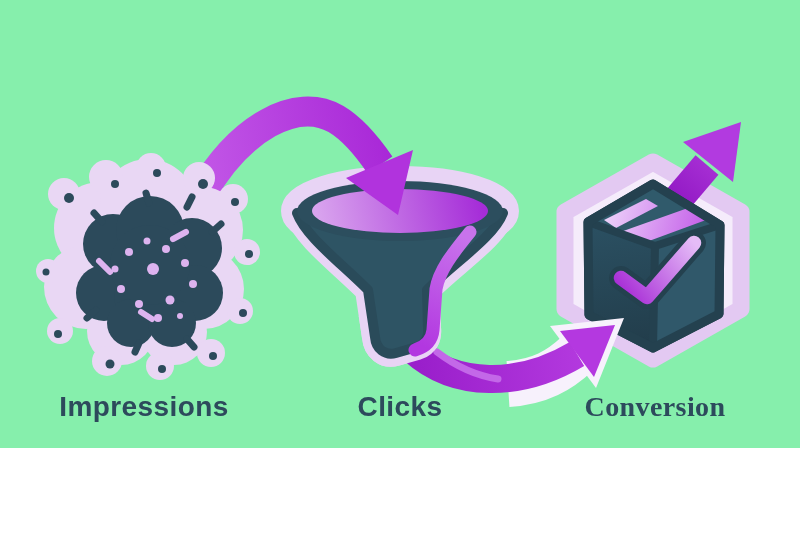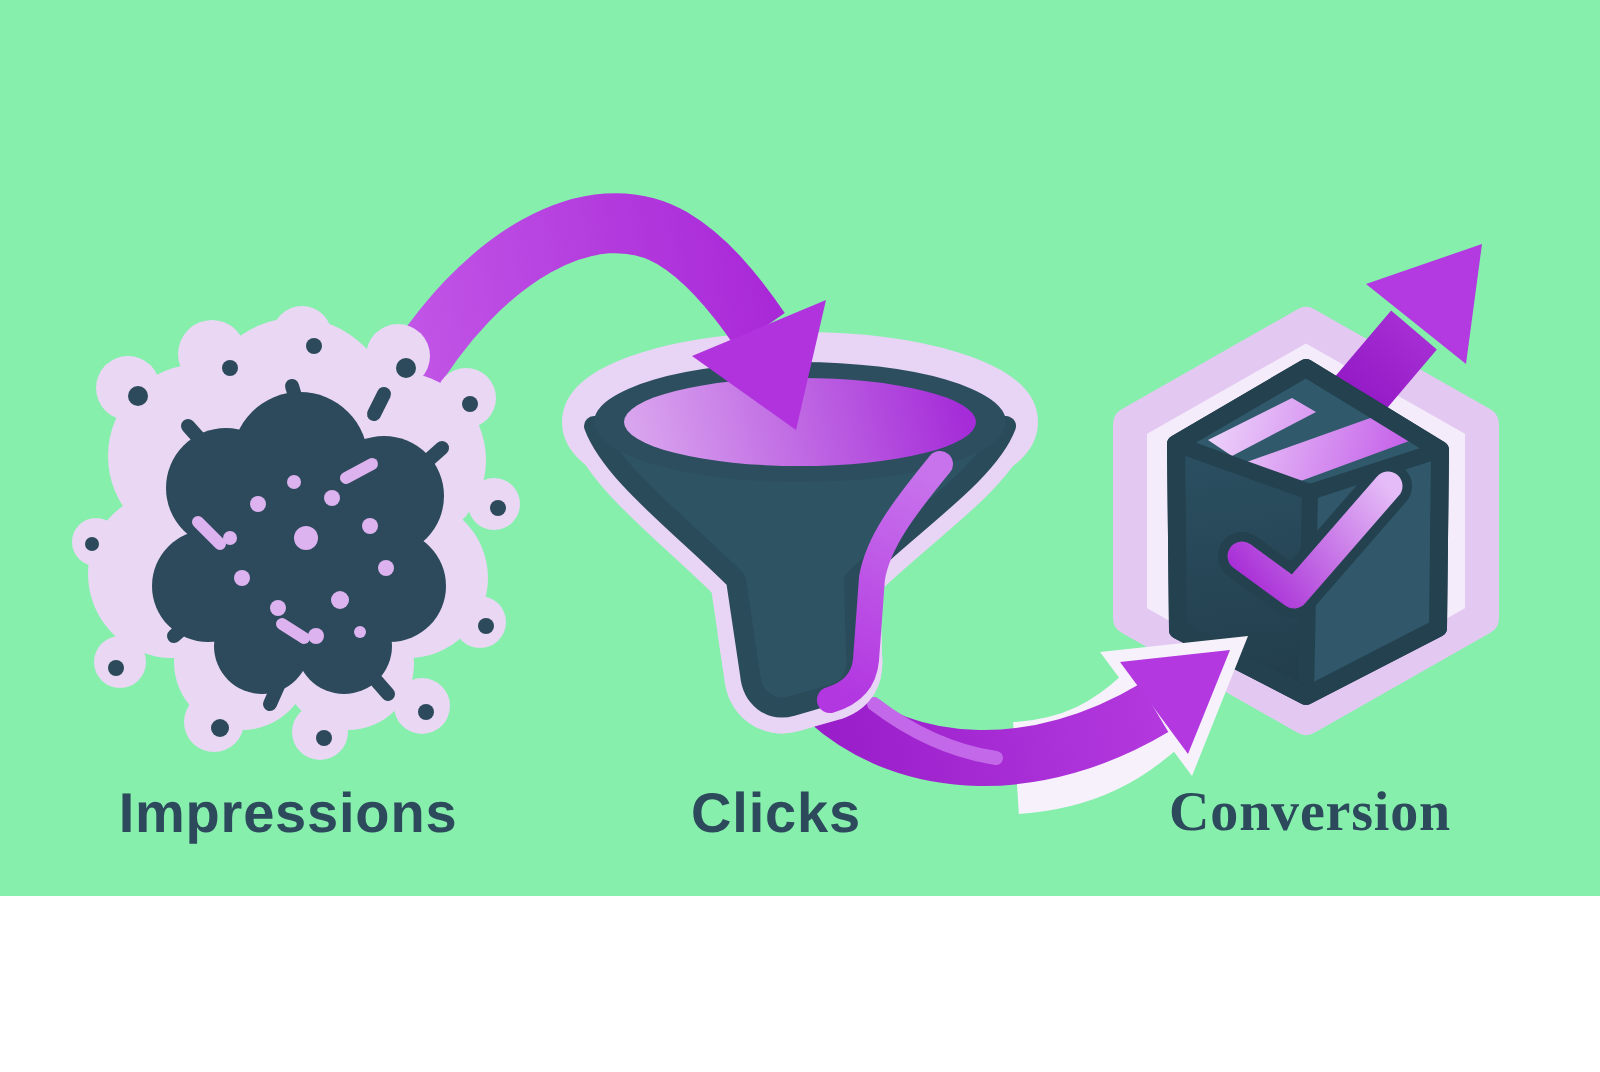--- a/index.html
+++ b/index.html
@@ -7,21 +7,21 @@
     position:relative;width:800px;height:448px;overflow:hidden;
     background:#86efac;font-family:"Liberation Sans",sans-serif;padding-left:44px;
   }
   .canvas svg{position:absolute;left:0;top:0;}
   .stage-label{
     position:absolute;top:390px;height:34px;line-height:34px;
     text-align:center;font-weight:700;font-size:28px;letter-spacing:.4px;
     color:#2d4a5c;white-space:nowrap;
   }
   .lbl-impressions{left:24px;width:240px;}
-  .lbl-clicks{left:268px;width:240px;}
+  .lbl-clicks{left:280px;width:240px;}
   .lbl-conversion{left:515px;width:280px;font-family:Liberation Serif, serif;}
 </style>
 </head>
 <body>
 
 <div class="canvas">
   <svg width="800" height="536" viewBox="0 0 800 536">
     <defs>
       <linearGradient id="gArrow1" gradientUnits="userSpaceOnUse" x1="210" y1="190" x2="395" y2="160">
         <stop offset="0" stop-color="#c155e6"></stop>

